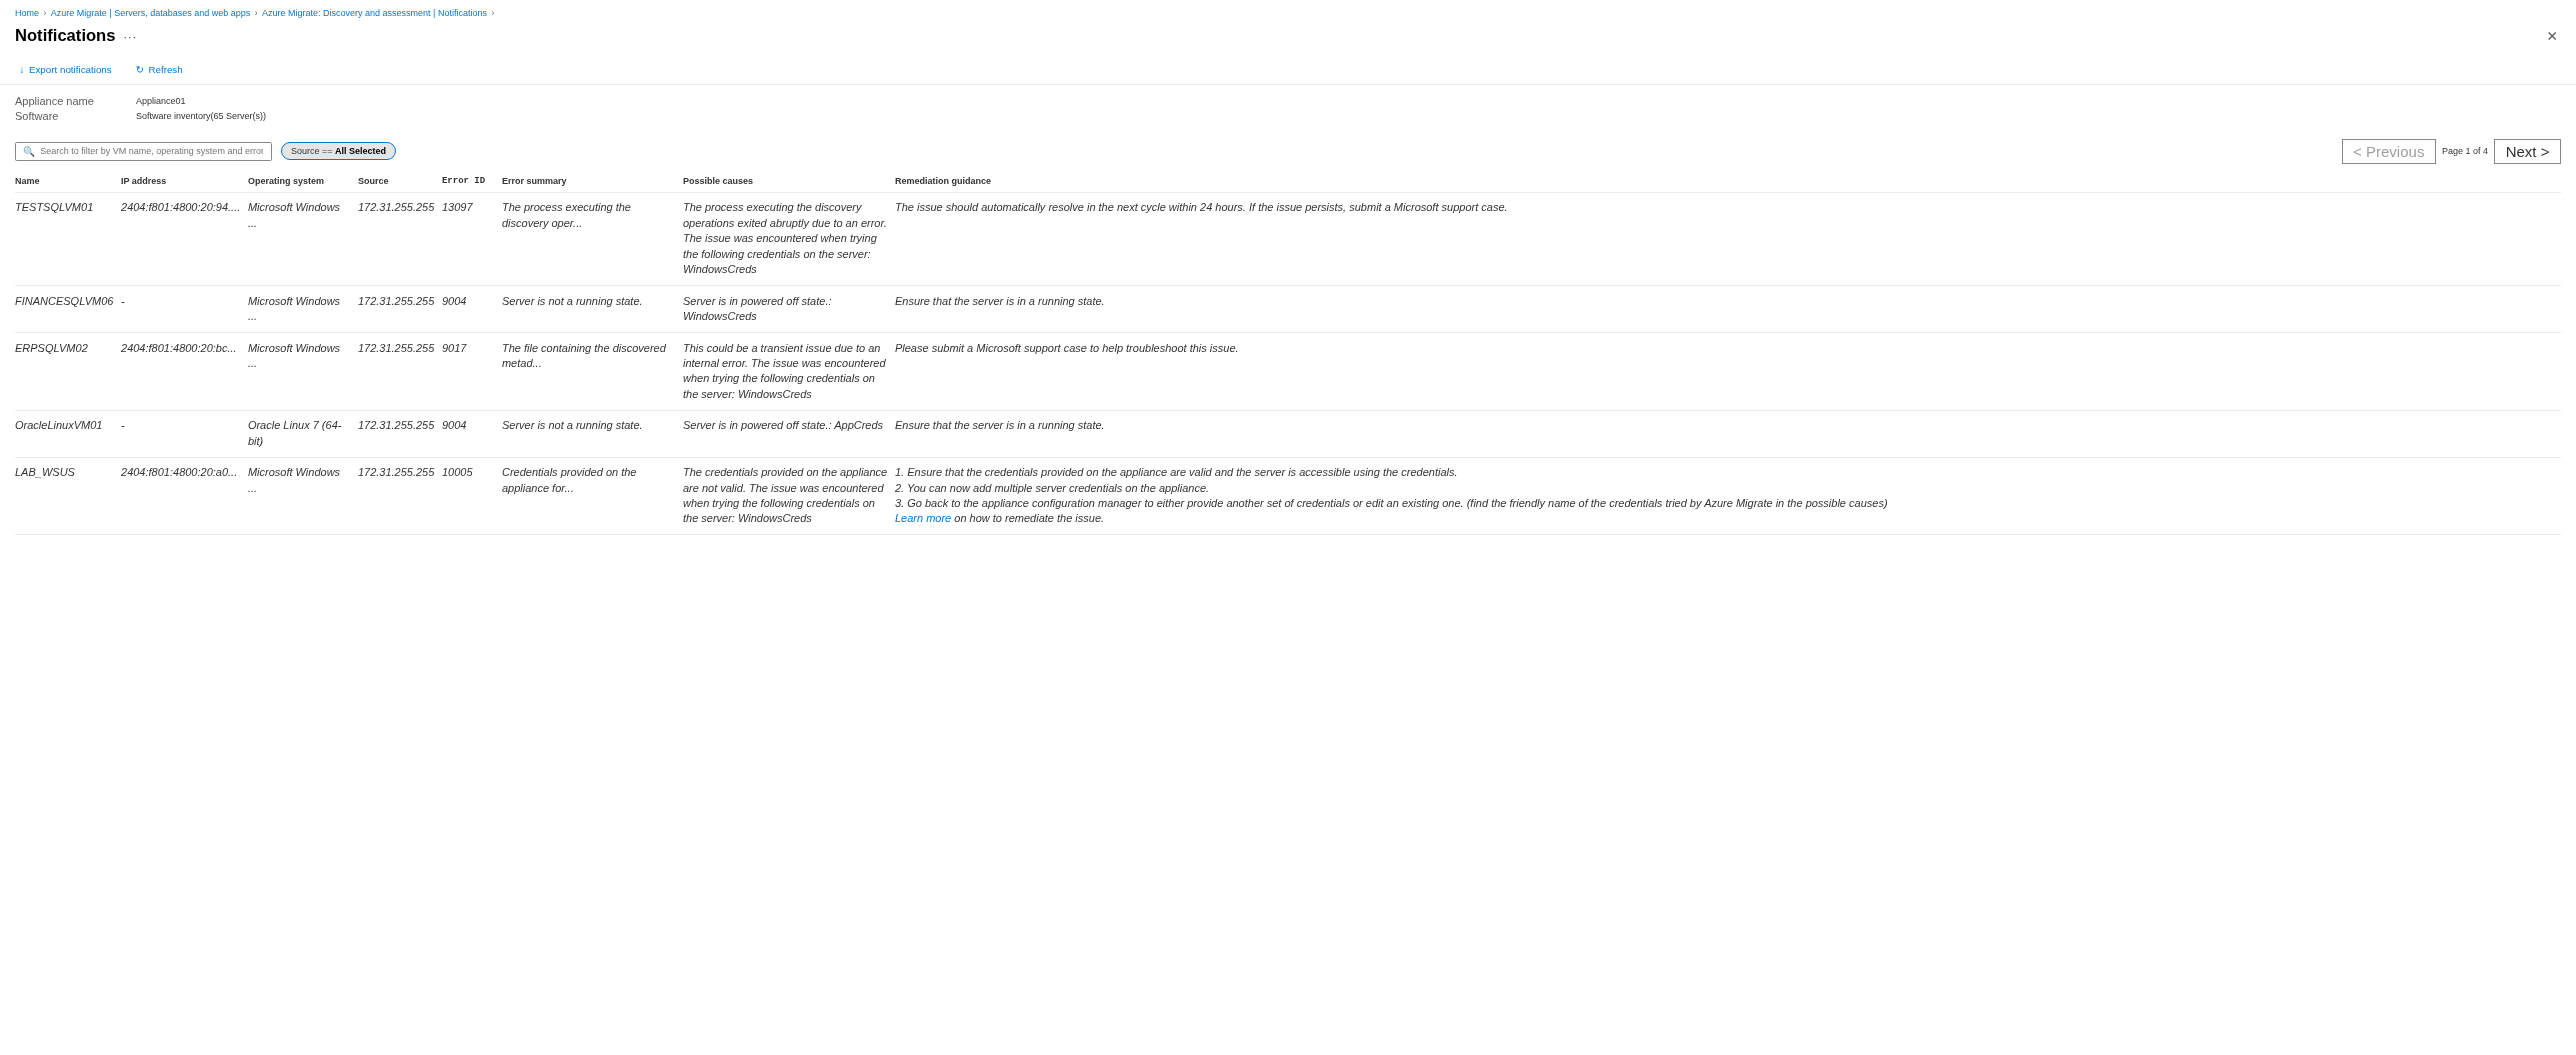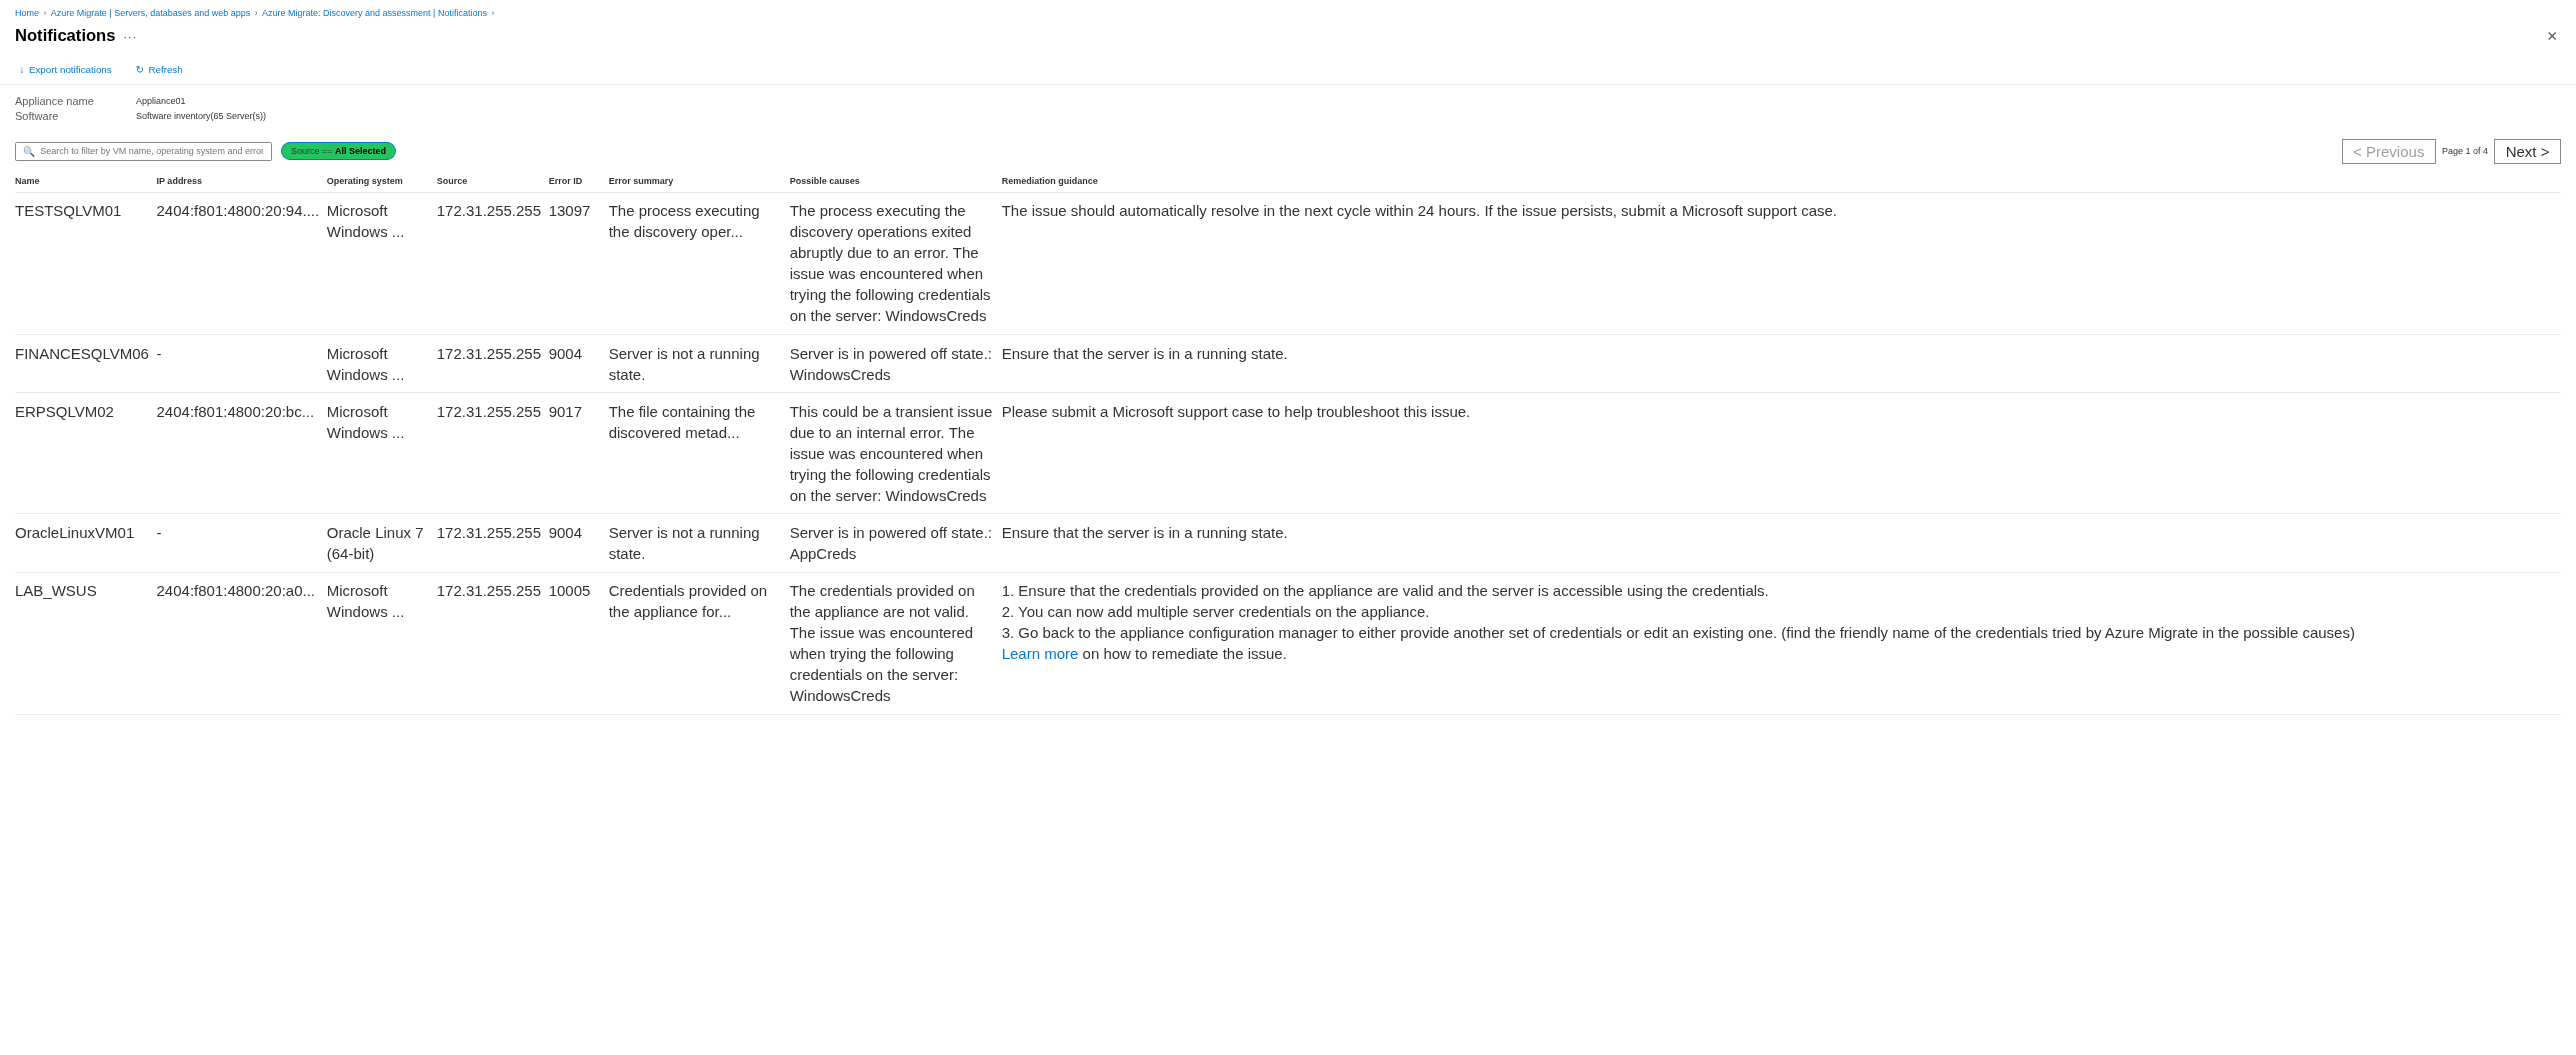--- a/index.html
+++ b/index.html
@@ -105,21 +105,21 @@
     .search-box input {
       border: none;
       outline: none;
       font-size: 9px;
       width: 100%;
       color: #605e5c;
     }
     .search-icon { color: #605e5c; margin-right: 4.5px; }
     
     .source-badge {
-      background: #22c55e;
+      background: #e5e5e5;
       border: 0.8px solid #0078d4;
       color: #333;
       padding: 3px 9px;
       font-size: 9px;
       border-radius: 9px;
       display: flex;
       align-items: flex-end;
       gap: 3px;
     }
     .source-badge strong { color: #000; }
@@ -161,29 +161,30 @@
       color: #333;
       font-size: 9px;
       white-space: nowrap;
       margin-left: 12px;
     }
     td {
       padding: 7.6px 7.6px 7.6px 0;
       vertical-align: top;
       border-bottom: 0.8px solid #edebe9;
       color: #333;
-      font-size: 15px;
+      font-size: 11px;
       line-height: 1.4;
+      font-style: italic;
     }
     
     .col-name { width: 83px; }
     .col-ip { width: 121px; }
     .col-os { width: 110px; }
     .col-source { width: 83px; }
-    .col-error-id { width: 60px; }
+    .col-error-id { width: 60px; font-family: Liberation Mono, monospace; }
     .col-error-summary { width: 181px; }
     .col-possible-causes { width: 212px; }
     .col-remediation { width: auto; }
     
     .link-blue { color: #0078d4; text-decoration: none; }
   </style>
 </head>
 <body>
 
 <div class="breadcrumb">

